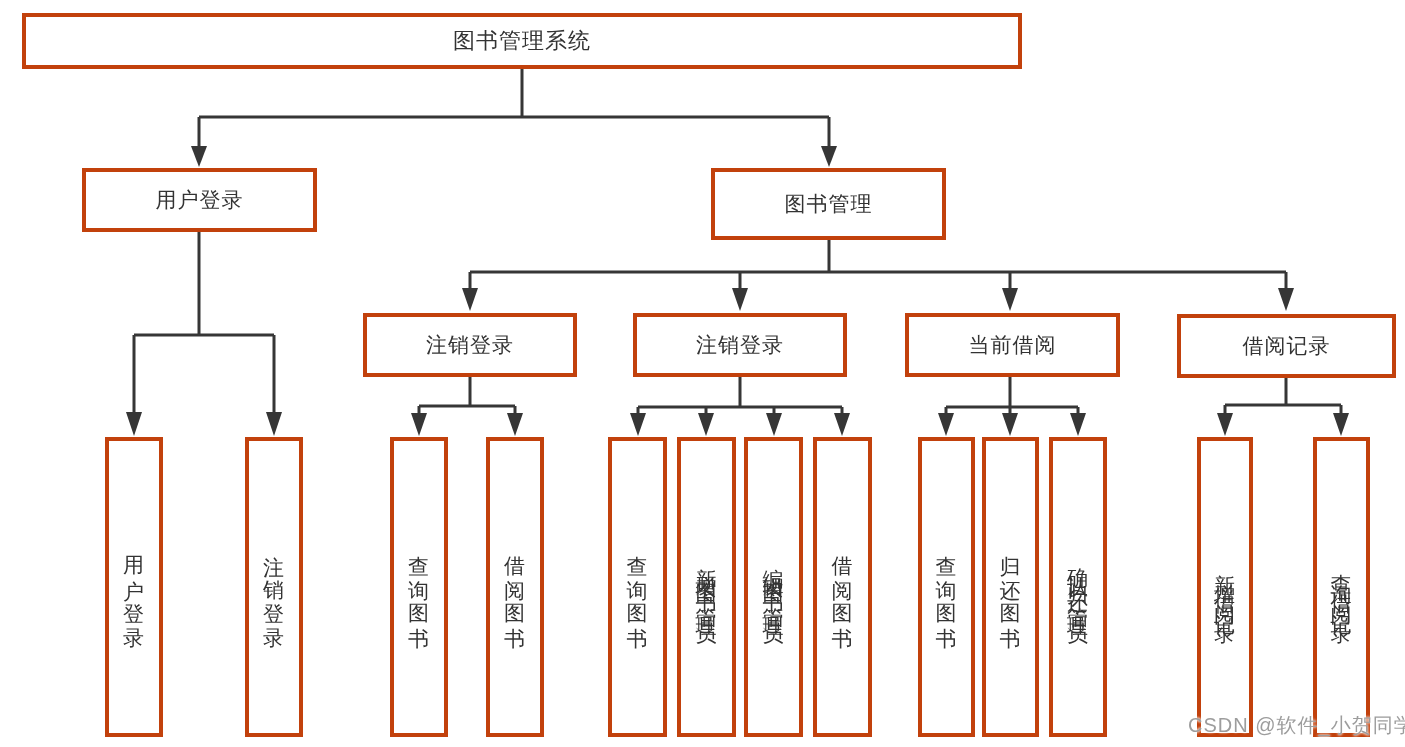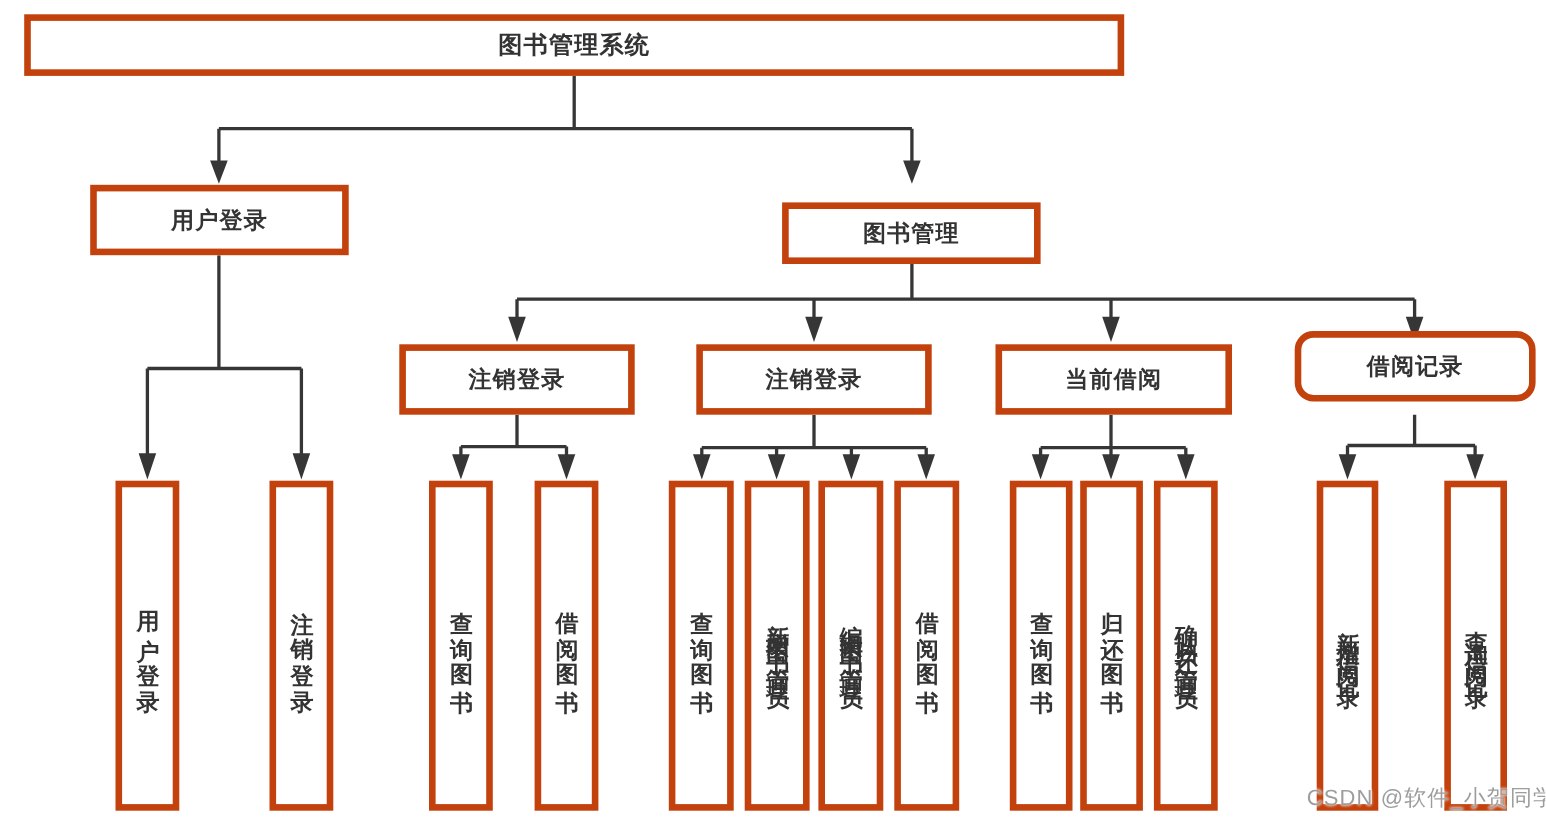--- a/index.html
+++ b/index.html
@@ -7,25 +7,24 @@
     position:relative;
     width:1405px;height:747px;
     background:#ffffff;
     overflow:hidden;
     font-family:"Liberation Sans","DejaVu Sans",sans-serif;
   }
   #connectors{position:absolute;left:0;top:0;width:1405px;height:747px;}
   .box{
     position:absolute;
     background:#ffffff;
-    border:6px solid #c2410c;
+    border:4px solid #c2410c;
     box-sizing:border-box;
     display:flex;align-items:center;justify-content:center;
     color:#333333;
-    font-weight:bold;
   }
   .box.h span{font-size:21px;letter-spacing:1px;white-space:nowrap;}
   .box.root span{font-size:22px;}
   .box.v span{
     writing-mode:vertical-rl;
     font-size:21px;
     white-space:nowrap;
     line-height:1;
   }
   .ls-lg span{letter-spacing:24px;}
@@ -96,34 +95,34 @@
     <polygon fill="#363636" points="1333,413 1349,413 1341,436"></polygon>
   </svg>
 
   <div class="box h root" style="left:22px;top:13px;width:1000px;height:56px;">
     <span>图书管理系统</span>
   </div>
 
   <div class="box h" style="left:82px;top:168px;width:235px;height:64px;">
     <span>用户登录</span>
   </div>
-  <div class="box h" style="left:711px;top:168px;width:235px;height:56px;margin-top:16px;">
+  <div class="box h" style="left:711px;top:168px;width:235px;height:72px;">
     <span>图书管理</span>
   </div>
 
   <div class="box h" style="left:363px;top:313px;width:214px;height:64px;">
     <span>注销登录</span>
   </div>
   <div class="box h" style="left:633px;top:313px;width:214px;height:64px;">
     <span>注销登录</span>
   </div>
   <div class="box h" style="left:905px;top:313px;width:215px;height:64px;">
     <span>当前借阅</span>
   </div>
-  <div class="box h" style="left:1177px;top:301px;width:219px;height:64px;border-radius:17px;">
+  <div class="box h" style="left:1177px;top:314px;width:219px;height:64px;">
     <span>借阅记录</span>
   </div>
 
   <div class="box v ls-lg" style="left:105px;top:437px;width:58px;height:300px;">
     <span>用户登录</span>
   </div>
   <div class="box v ls-lg" style="left:245px;top:437px;width:58px;height:300px;">
     <span>注销登录</span>
   </div>
 

